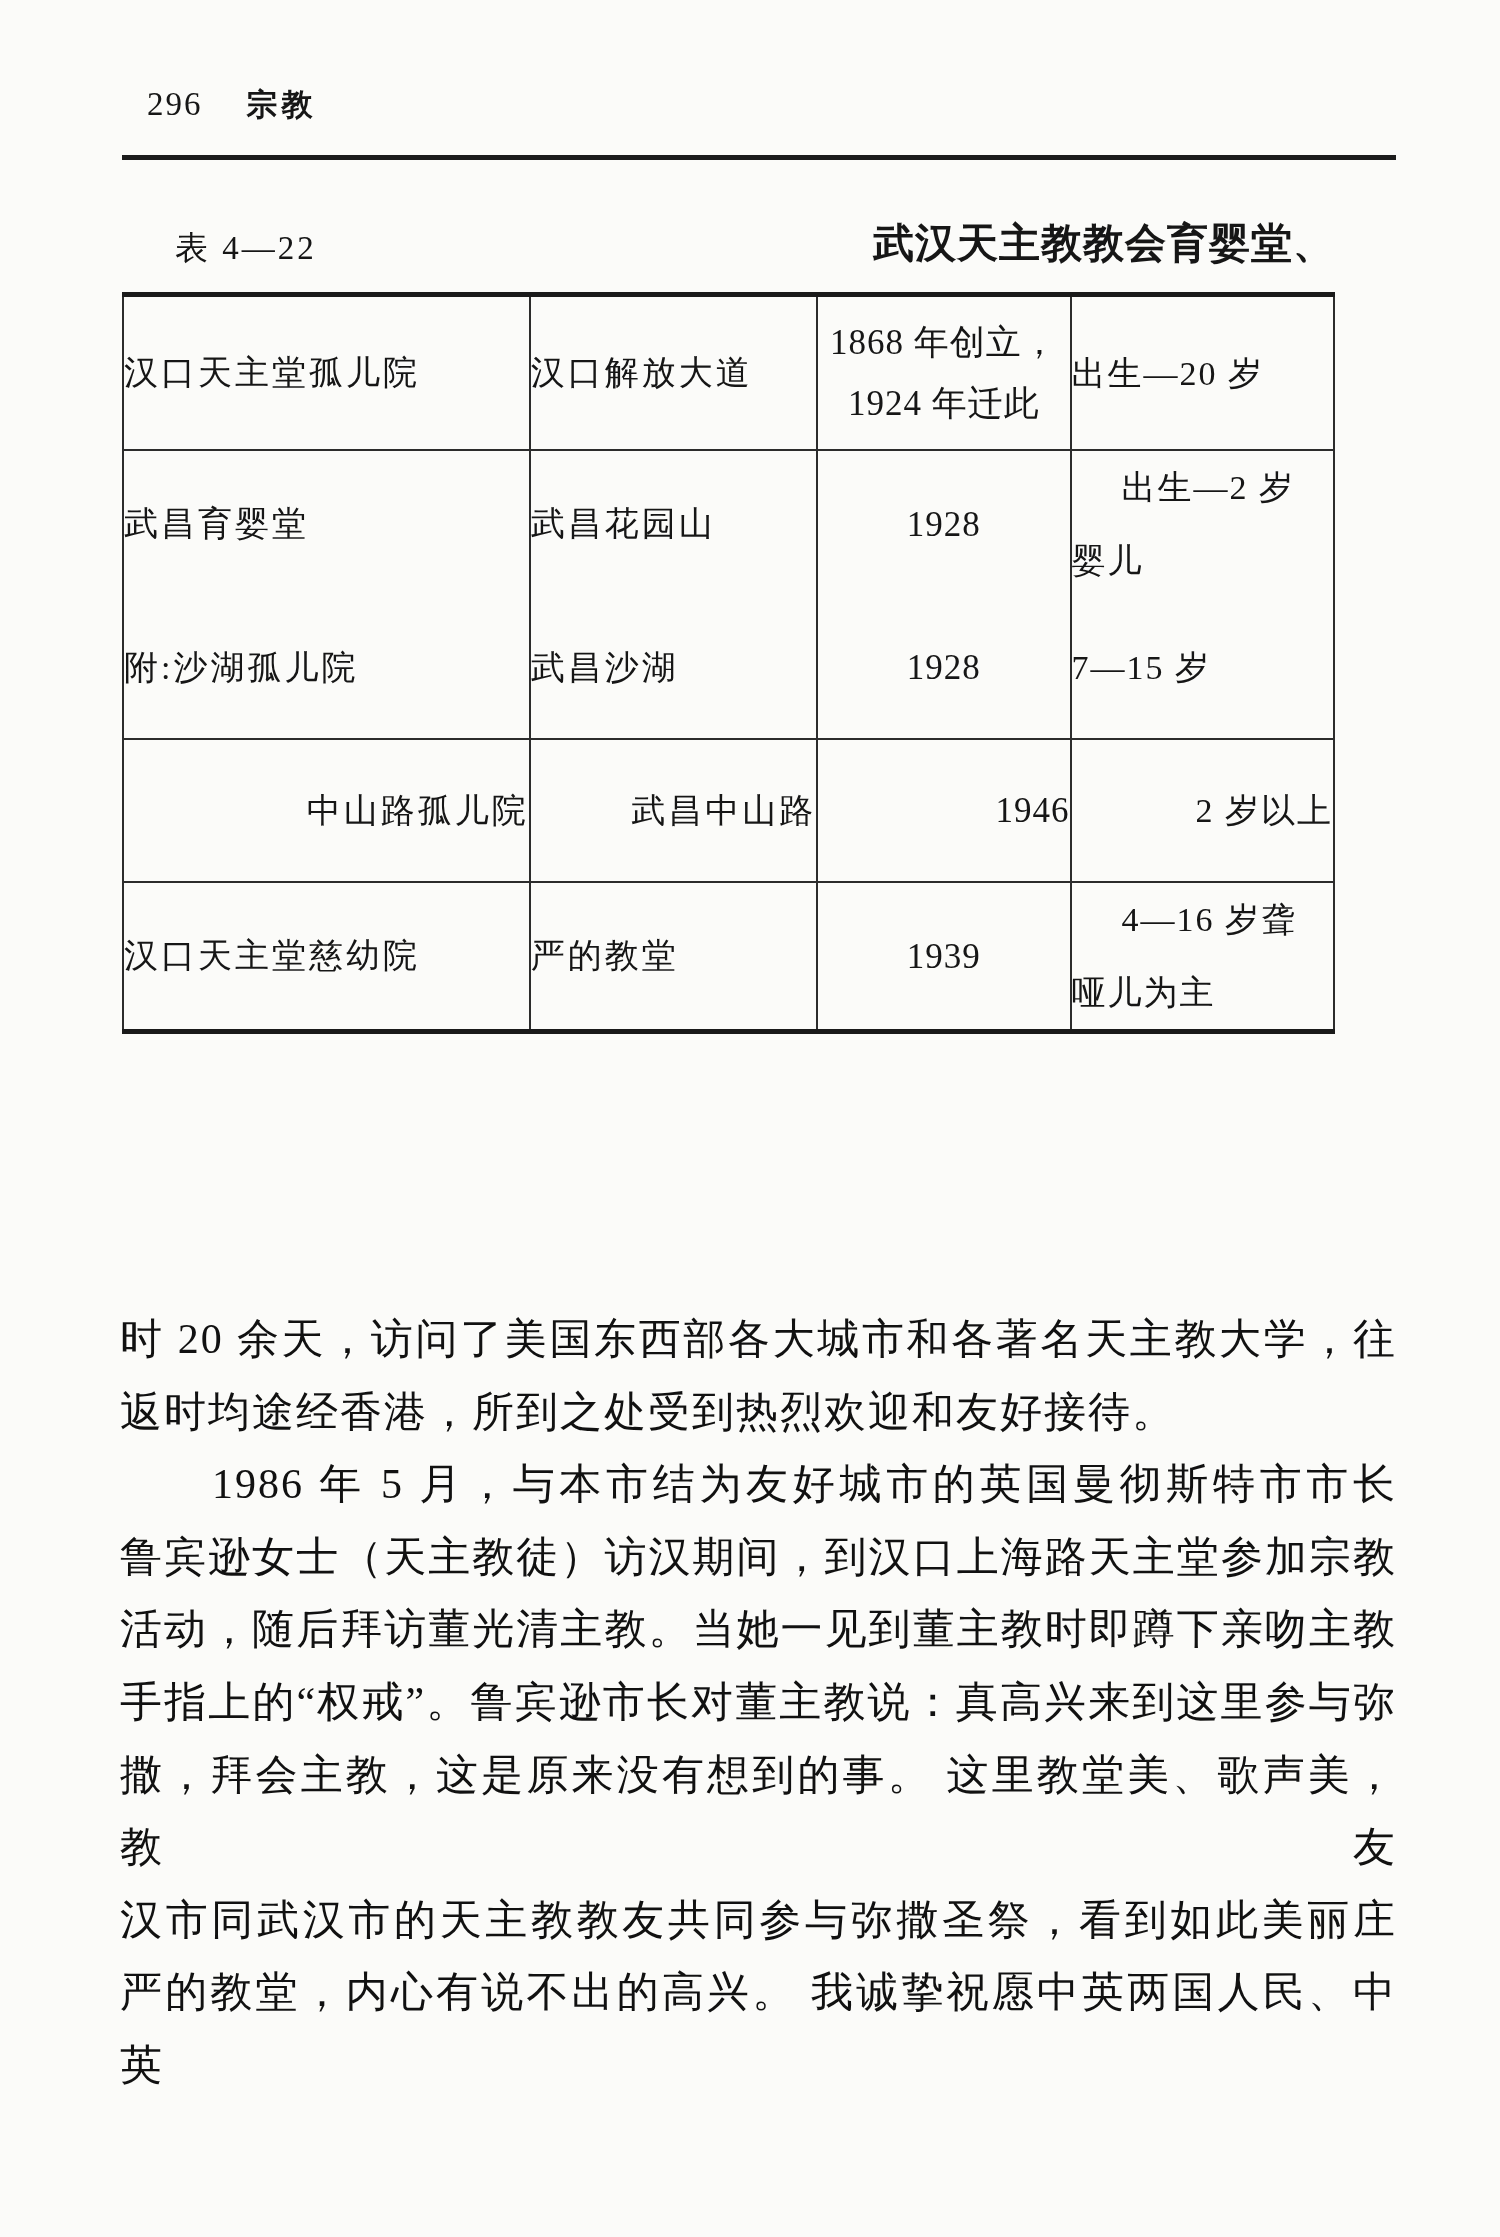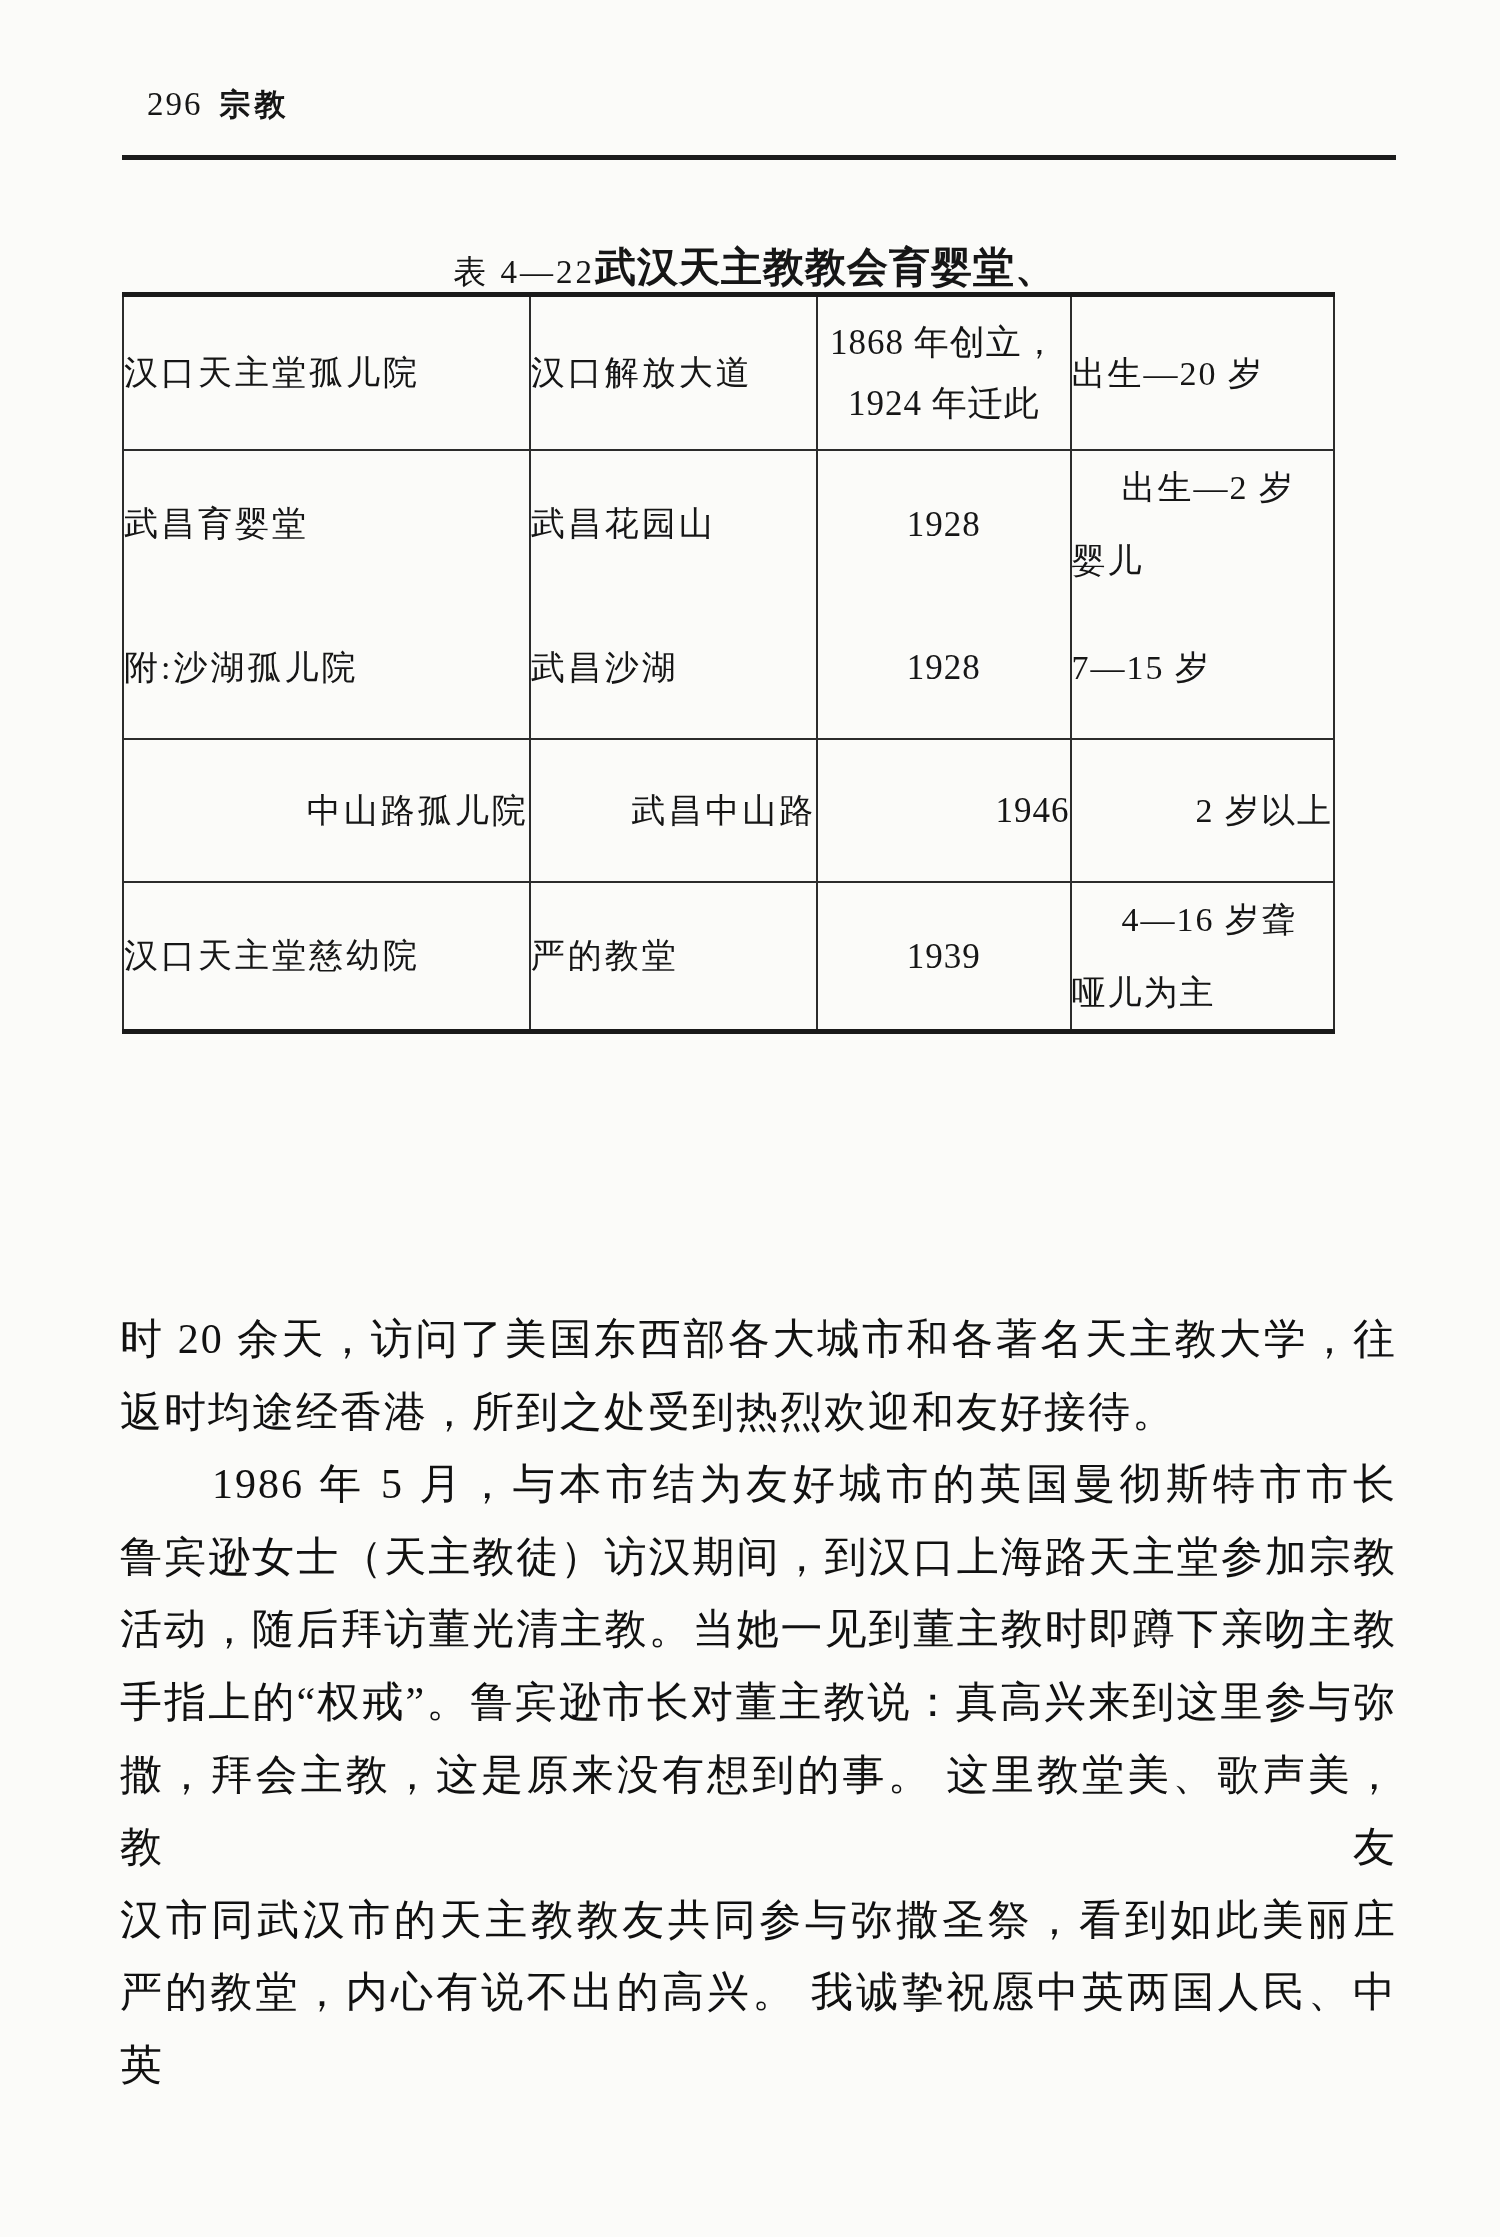--- a/index.html
+++ b/index.html
@@ -9,36 +9,36 @@
     margin: 0 auto;
     background: #fbfbf9;
     color: #161616;
     font-family: "Liberation Serif", "DejaVu Serif", serif;
     overflow: hidden;
   }
 
   
   .running-head {
     position: absolute; left: 147px; top: 84px;
-    display: flex; align-items: baseline; gap: 17px;
+    display: flex; align-items: baseline; gap: 44px;
   }
   .running-head .pageno { font-size: 33px; letter-spacing: 2px; }
   .running-head .section {
     font-family: Liberation Serif, serif;
     font-weight: bold; font-size: 31px; letter-spacing: 4px;
   }
   .head-rule {
     position: absolute; left: 122px; top: 155px;
     width: 1274px; height: 5px; background: #1c1c1c;
   }
 
   
   .caption-row {
-    position: absolute; left: 122px; top: 240px; width: 1213px;
-    display: flex; justify-content: center; align-items: flex-end;
+    position: absolute; left: 122px; top: 216px; width: 1213px;
+    display: flex; justify-content: space-between; align-items: flex-end;
   }
   .caption-label { font-size: 33px; letter-spacing: 3px; padding-left: 53px; }
   .caption-title {
     font-family: "Liberation Sans", "DejaVu Sans", sans-serif;
     font-weight: bold; font-size: 41px; letter-spacing: 1px;
   }
 
   
   table.orph {
     position: absolute; left: 122px; top: 292px;

